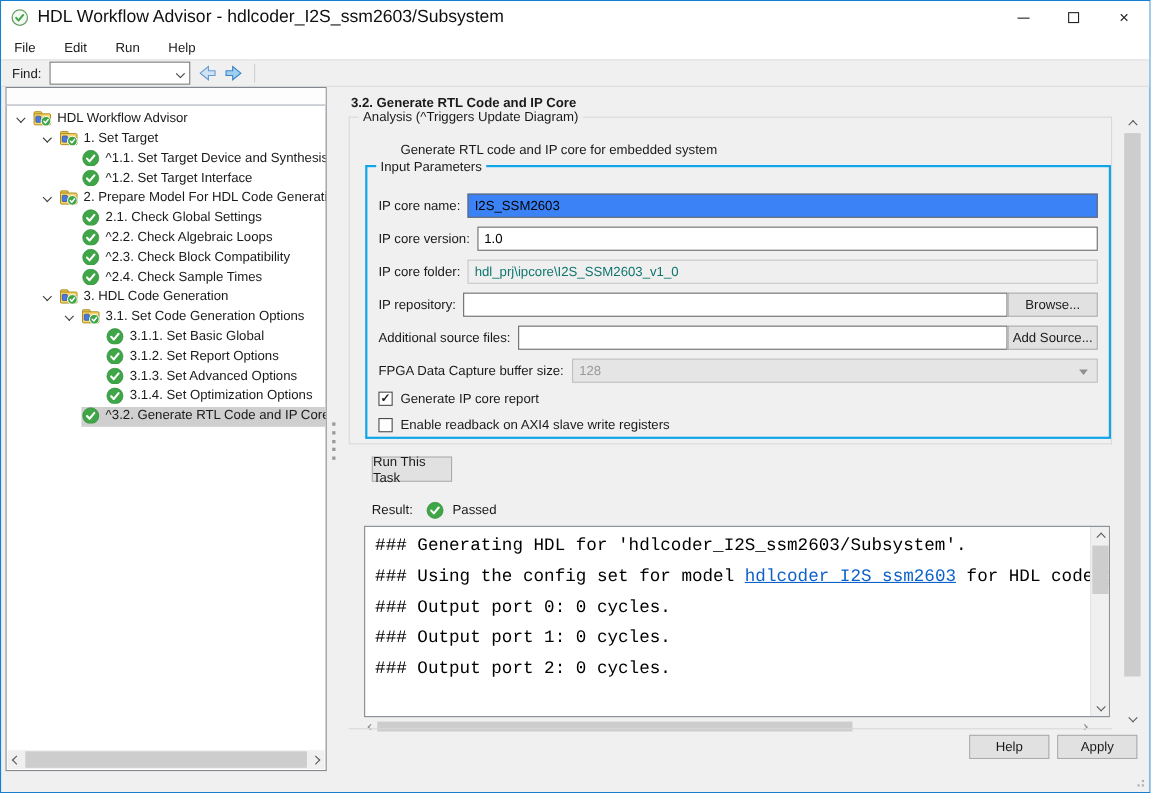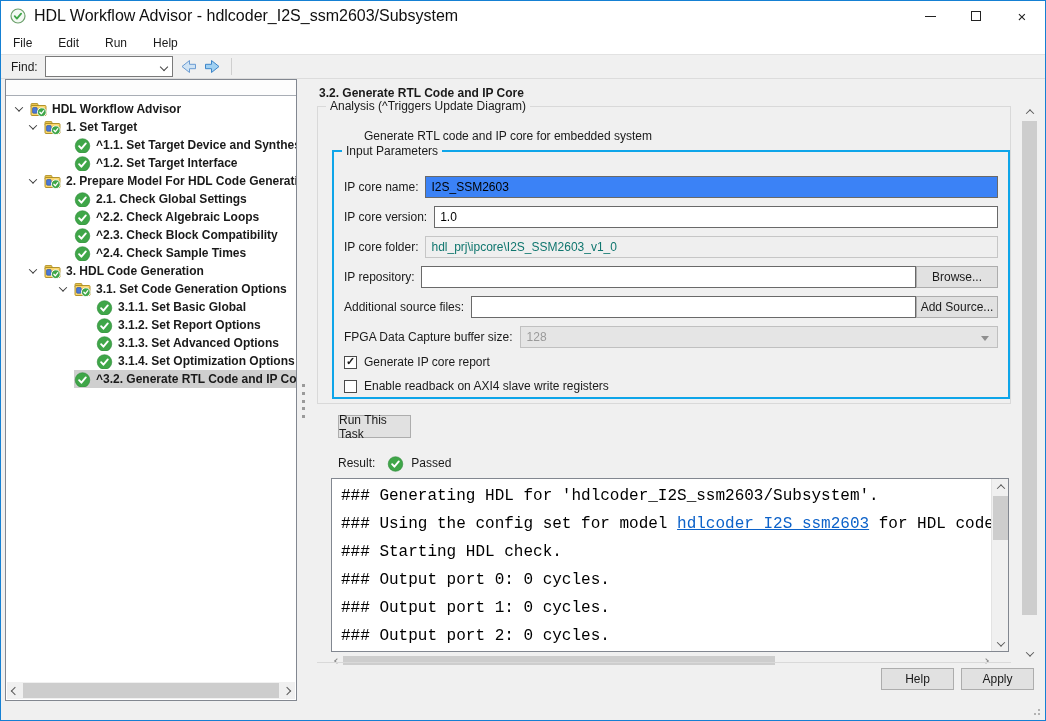--- a/index.html
+++ b/index.html
@@ -28,23 +28,23 @@
   .find-combo input { position:absolute; left:2px; top:1px; width:104px; height:17px; border:none; outline:none; font:12px "Liberation Sans",sans-serif; background:transparent; }
   .combo-chev { position:absolute; right:5px; top:7px; width:6px; height:6px; border-right:1.4px solid #444; border-bottom:1.4px solid #444; transform:rotate(45deg); }
   .nav-arrow { margin-left:5px; width:20px; height:16px; display:flex; align-items:center; justify-content:center; }
   .find-sep { width:1px; height:17px; background:#cfcfcf; margin-left:8px; }
 
   
   .tree-panel { position:absolute; left:4px; top:78px; width:292px; height:622px; background:#fff; border:1px solid #828790; overflow:hidden; }
   .tree-header { height:16px; border-bottom:1px solid #a8adb5; background:#fdfdfd; }
   .tree-rows { padding-top:4px; white-space:nowrap; }
   .tree-row { height:18px; display:flex; align-items:center; }
-  .tree-row.d0 { padding-left:24px; } .tree-row.d1 { padding-left:38px; }
+  .tree-row.d0 { padding-left:24px; } .tree-row.d1 { padding-left:48px; }
   .tree-row.d2 { padding-left:68px; } .tree-row.d3 { padding-left:90px; }
-  .row-content { display:flex; align-items:center; height:18px; padding-right:3px;font-weight:bold; }
+  .row-content { display:flex; height:18px; padding-right:3px; }
   .row-content.selected { background:#cfcfcf; }
   .tree-chev { width:22px; margin-left:-22px; display:flex; align-items:center; justify-content:center; flex:0 0 auto; }
   .tree-chev i { width:6px; height:6px; border-right:1.6px solid #3c3c3c; border-bottom:1.6px solid #3c3c3c; transform:rotate(45deg) translate(-1px,-1px); }
   .tree-icon { width:17px; height:15px; margin-right:5px; flex:0 0 auto; }
   .tree-label { white-space:nowrap; }
 
   
   .tree-hscroll { position:absolute; left:1px; right:1px; bottom:1px; height:17px; background:#f0f0f0; display:flex; align-items:center; }
   .hs-arrow { width:16px; height:17px; display:flex; align-items:center; justify-content:center; flex:0 0 auto; }
   .arrow-left { width:6px; height:6px; border-right:1.8px solid #5a5a5a; border-bottom:1.8px solid #5a5a5a; transform:rotate(135deg); }
@@ -421,21 +421,20 @@
     <svg class="result-icon" viewBox="0 0 17 15">
         <use href="#ico-check"></use>
       </svg>
     <span>Passed</span>
   </div>
 
   <div class="logbox">
     <div class="log-lines">
       <div class="log-line">### Generating HDL for 'hdlcoder_I2S_ssm2603/Subsystem'.</div>
       <div class="log-line"><span>### Using the config set for model </span><span class="log-link">hdlcoder_I2S_ssm2603</span><span> for HDL code generation parameters.</span></div>
-      <div class="log-line">### Starting HDL check.</div>
       <div class="log-line">### Output port 0: 0 cycles.</div>
       <div class="log-line">### Output port 1: 0 cycles.</div>
       <div class="log-line">### Output port 2: 0 cycles.</div>
     </div>
     <div class="log-vscroll">
       <span class="vs-arrow" style="top:0">
           <i class="arrow-up"></i>
         </span>
       <span class="log-vthumb"></span>
       <span class="vs-arrow" style="bottom:0">

